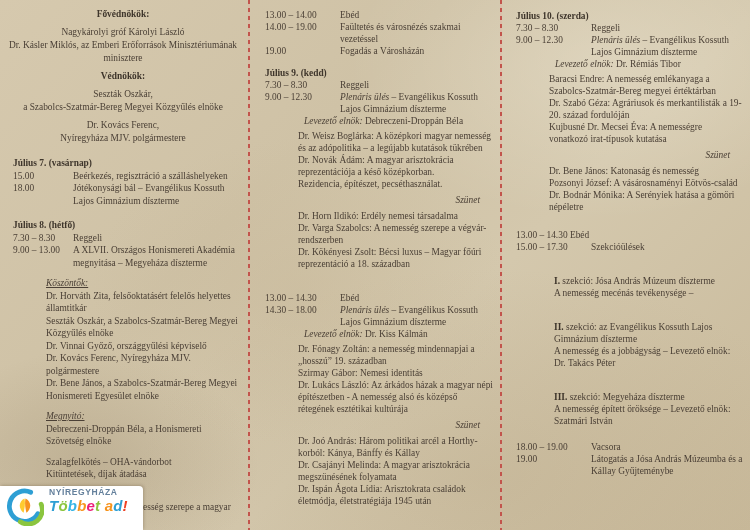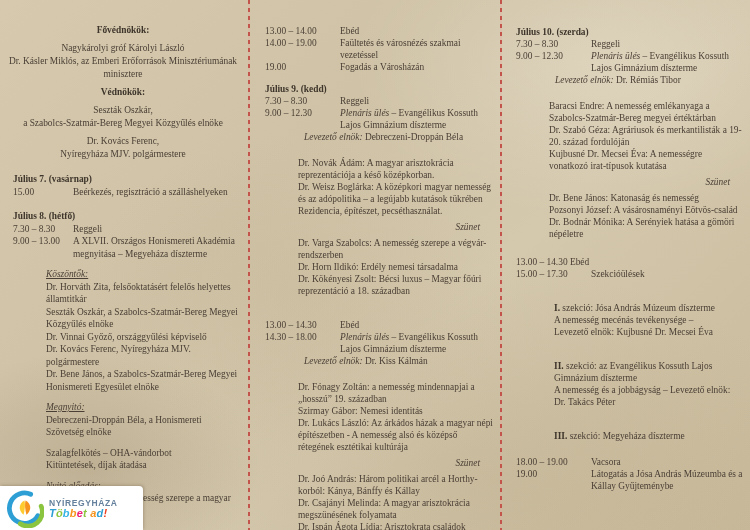--- a/index.html
+++ b/index.html
@@ -15,58 +15,58 @@
       radial-gradient(ellipse 420px 260px at 80% 12%, rgba(255,252,240,.25), transparent 60%),
       radial-gradient(ellipse 300px 220px at 40% 55%, rgba(190,172,138,.25), transparent 70%),
       radial-gradient(ellipse 500px 300px at 65% 90%, rgba(170,150,115,.20), transparent 70%),
       linear-gradient(135deg,#d6c9ae 0%,#cfc2a6 35%,#d4c8ad 60%,#c8b99a 100%);
   }
   .divider{
     position:absolute;top:0;bottom:0;width:2px;
     background:repeating-linear-gradient(to bottom,var(--divider,#c2544c) 0 4px,rgba(230,170,160,.35) 4px 8px);
   }
   .d1{left:248px}.d2{left:500px}
-  .col{position:absolute;top:16px;height:440px}
+  .col{position:absolute;top:0;height:440px}
   .col1{left:0;width:246px;line-height:12.5px}
   .col2{left:252px;width:246px}
   .col3{left:503px;width:245px}
   .c1hdr{padding:8px 6px 0;text-align:center;line-height:13px}
   .grp{margin-top:5px}
   .b{font-weight:bold;color:var(--heading,#3e352b)}
   .i{}
   .lbl{font-style:italic;text-decoration:underline}
   .day{font-weight:bold;color:var(--heading,#3e352b);padding-left:13px}
   .mt12{margin-top:12px}.mt10{margin-top:10px}.mt8{margin-top:8px}
-  .mt6{margin-top:22px}.mt3{margin-top:14px}.mt14{margin-top:14px}.mt16{margin-top:16px}
+  .mt6{margin-top:22px}.mt3{margin-top:3px}.mt14{margin-top:14px}.mt16{margin-top:16px}
   .pt9{padding-top:9px}.pt10{padding-top:10px}
   .row{display:flex;padding-left:13px}
   .row .time{flex:none;width:75px}
   .col1 .row .time{width:60px}
   .row .desc{flex:1;padding-right:4px}
   .ind{padding-left:46px;padding-right:5px}
   .lev{padding-left:52px}
   .brk{text-align:right;font-style:italic;margin:4px 18px 4px 0}
   .sec{padding-left:51px;padding-right:5px}
   .inline-row{padding-left:13px}
   .inline-row .time{display:inline}
   .logo{
     position:absolute;left:0;top:486px;width:143px;height:44px;
     background:#fff;border-radius:0 4px 0 0;
     box-shadow:1px -1px 3px rgba(80,60,30,.25);
-    display:flex;align-items:center;padding:2px 4px 0 6px;box-sizing:border-box;
+    display:flex;padding:2px 4px 0 6px;box-sizing:border-box;
   }
   .logo svg{flex:none}
   .logo-text{margin-left:5px;line-height:1}
   .logo-city{
     font-family:"Liberation Sans",sans-serif;font-weight:bold;
     font-size:8.5px;letter-spacing:.6px;color:var(--logo_city,#64809c);
   }
   .logo-slogan{
     font-family:"Liberation Sans",sans-serif;font-weight:bold;font-style:italic;
-    font-size:11px;margin-top:1px;letter-spacing:.2px;
+    font-size:15px;margin-top:1px;letter-spacing:.2px;
   }
 </style>
 </head>
 <body>
 
 <div class="page" style="--text: #4b4036; --heading: #3e352b; --divider: #c2544c; --background: #cfc2a6; --logo_city: #64809c;">
   <div class="divider d1"></div>
   <div class="divider d2"></div>
 
   <div class="col col1">
@@ -80,20 +80,24 @@
       <div>a Szabolcs-Szatmár-Bereg Megyei Közgyűlés elnöke</div>
       <div class="grp">Dr. Kovács Ferenc,</div>
       <div>Nyíregyháza MJV. polgármestere</div>
     </div>
 
     <div class="day mt12">Július 7. (vasárnap)</div>
     <div class="row">
       <div class="time">15.00</div>
       <div class="desc">Beérkezés, regisztráció a szálláshelyeken</div>
     </div>
+    <div class="row">
+      <div class="time">18.00</div>
+      <div class="desc">Jótékonysági bál – Evangélikus Kossuth Lajos Gimnázium díszterme</div>
+    </div>
 
     <div class="day mt12">Július 8. (hétfő)</div>
     <div class="row">
       <div class="time">7.30 – 8.30</div>
       <div class="desc">Reggeli</div>
     </div>
     <div class="row">
       <div class="time">9.00 – 13.00</div>
       <div class="desc">A XLVII. Országos Honismereti Akadémia megnyitása – Megyeháza díszterme</div>
     </div>
@@ -142,28 +146,28 @@
       <div class="time">7.30 – 8.30</div>
       <div class="desc">Reggeli</div>
     </div>
     <div class="row">
       <div class="time">9.00 – 12.30</div>
       <div class="desc"><i class="i">Plenáris ülés</i> <span>– Evangélikus Kossuth Lajos Gimnázium díszterme</span></div>
     </div>
     <div class="lev"><i class="i">Levezető elnök:</i> <span>Debreczeni-Droppán Béla</span></div>
 
     <div class="ind mt3">
+      <div>Dr. Weisz Boglárka: A középkori magyar nemesség és az adópolitika – a legújabb kutatások tükrében</div>
       <div>Dr. Novák Ádám: A magyar arisztokrácia reprezentációja a késő középkorban.</div>
-      <div>Dr. Weisz Boglárka: A középkori magyar nemesség és az adópolitika – a legújabb kutatások tükrében</div>
       <div>Rezidencia, építészet, pecséthasználat.</div>
     </div>
     <div class="brk">Szünet</div>
     <div class="ind">
+      <div>Dr. Horn Ildikó: Erdély nemesi társadalma</div>
       <div>Dr. Varga Szabolcs: A nemesség szerepe a végvár-rendszerben</div>
-      <div>Dr. Horn Ildikó: Erdély nemesi társadalma</div>
       <div>Dr. Kökényesi Zsolt: Bécsi luxus – Magyar főúri reprezentáció a 18. században</div>
     </div>
 
     <div class="row mt6">
       <div class="time">13.00 – 14.30</div>
       <div class="desc">Ebéd</div>
     </div>
     <div class="row">
       <div class="time">14.30 – 18.00</div>
       <div class="desc"><i class="i">Plenáris ülés</i> <span>– Evangélikus Kossuth Lajos Gimnázium díszterme</span></div>
@@ -220,28 +224,28 @@
       <span class="time">13.00 – 14.30</span> <span>Ebéd</span>
     </div>
     <div class="row">
       <div class="time">15.00 – 17.30</div>
       <div class="desc i">Szekcióülések</div>
     </div>
 
     <div class="sec mt6">
       <div><b class="b">I.</b><span> szekció: Jósa András Múzeum díszterme</span></div>
       <div>A nemesség mecénás tevékenysége –</div>
-      <div>Levezető elnök: Kujbusné Dr. Mecsei Éva</div>
     </div>
     <div class="sec mt6">
       <div><b class="b">II.</b><span> szekció: az Evangélikus Kossuth Lajos Gimnázium díszterme</span></div>
       <div>A nemesség és a jobbágyság – Levezető elnök: Dr. Takács Péter</div>
     </div>
     <div class="sec mt6">
       <div><b class="b">III.</b><span> szekció: Megyeháza díszterme</span></div>
+      <div>A nemesség épített öröksége – Levezető elnök: Szatmári István</div>
     </div>
 
     <div class="row mt14">
       <div class="time">18.00 – 19.00</div>
       <div class="desc">Vacsora</div>
     </div>
     <div class="row">
       <div class="time">19.00</div>
       <div class="desc">Látogatás a Jósa András Múzeumba és a Kállay Gyűjteménybe</div>
     </div>

